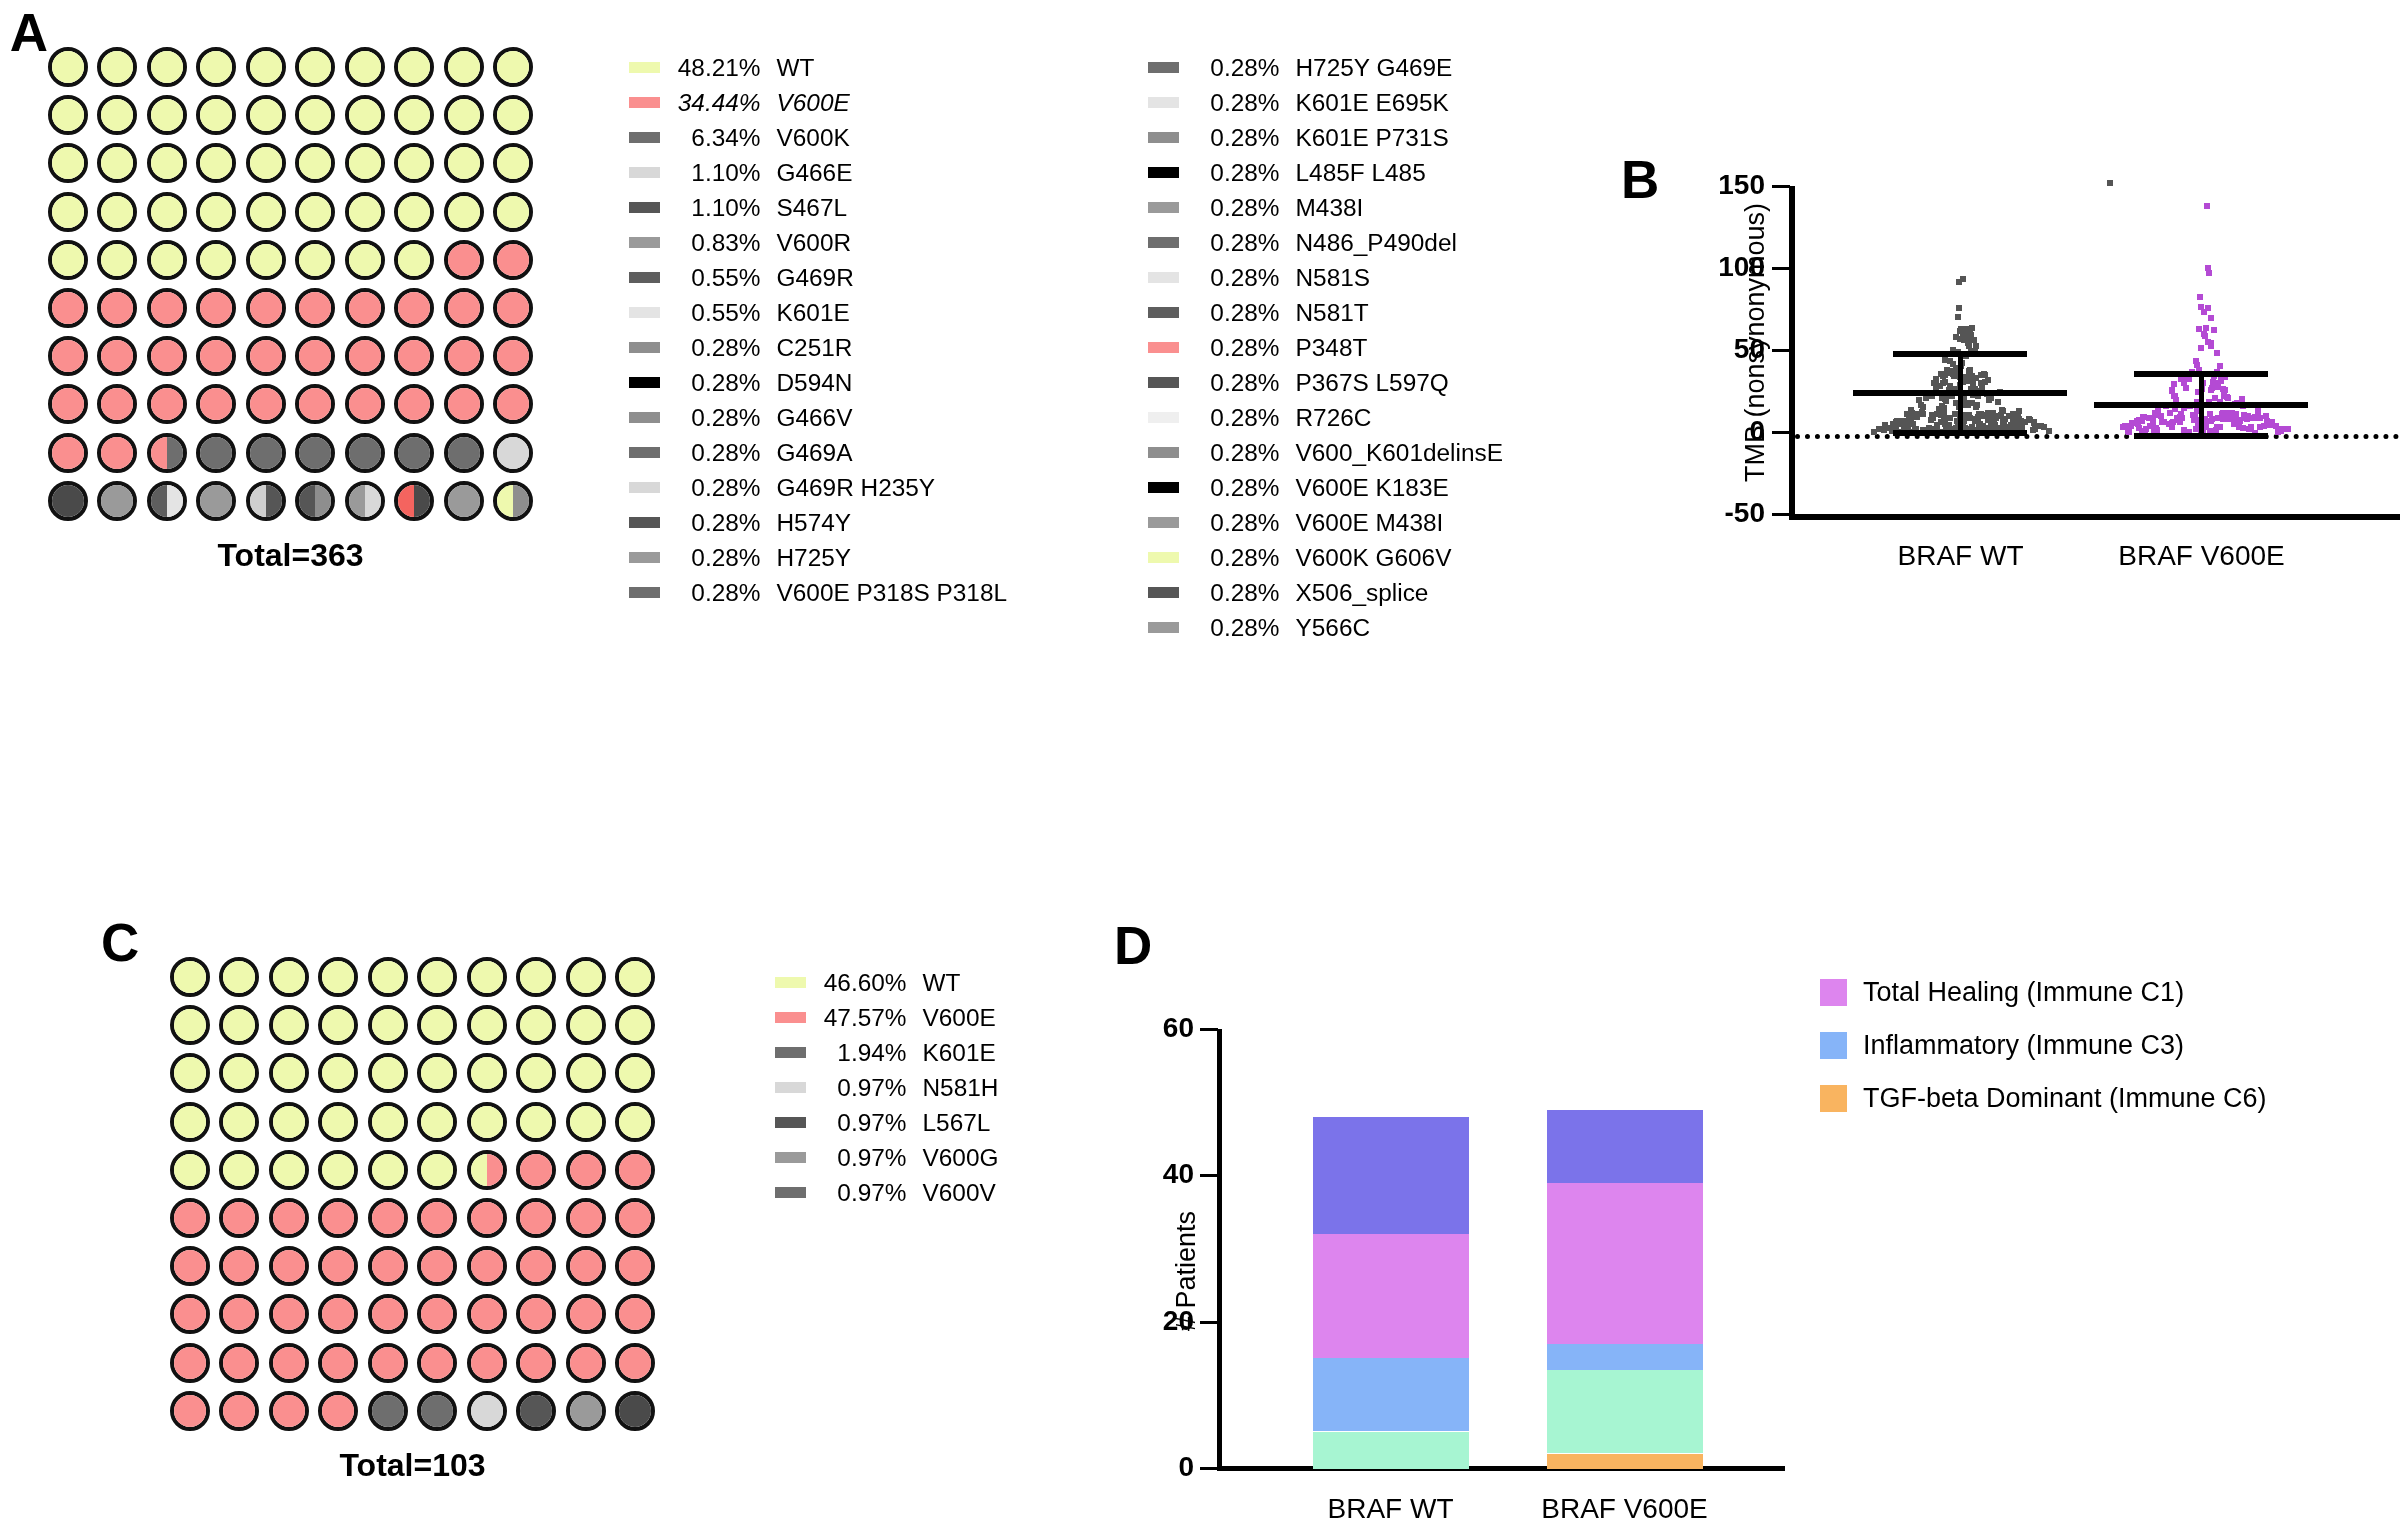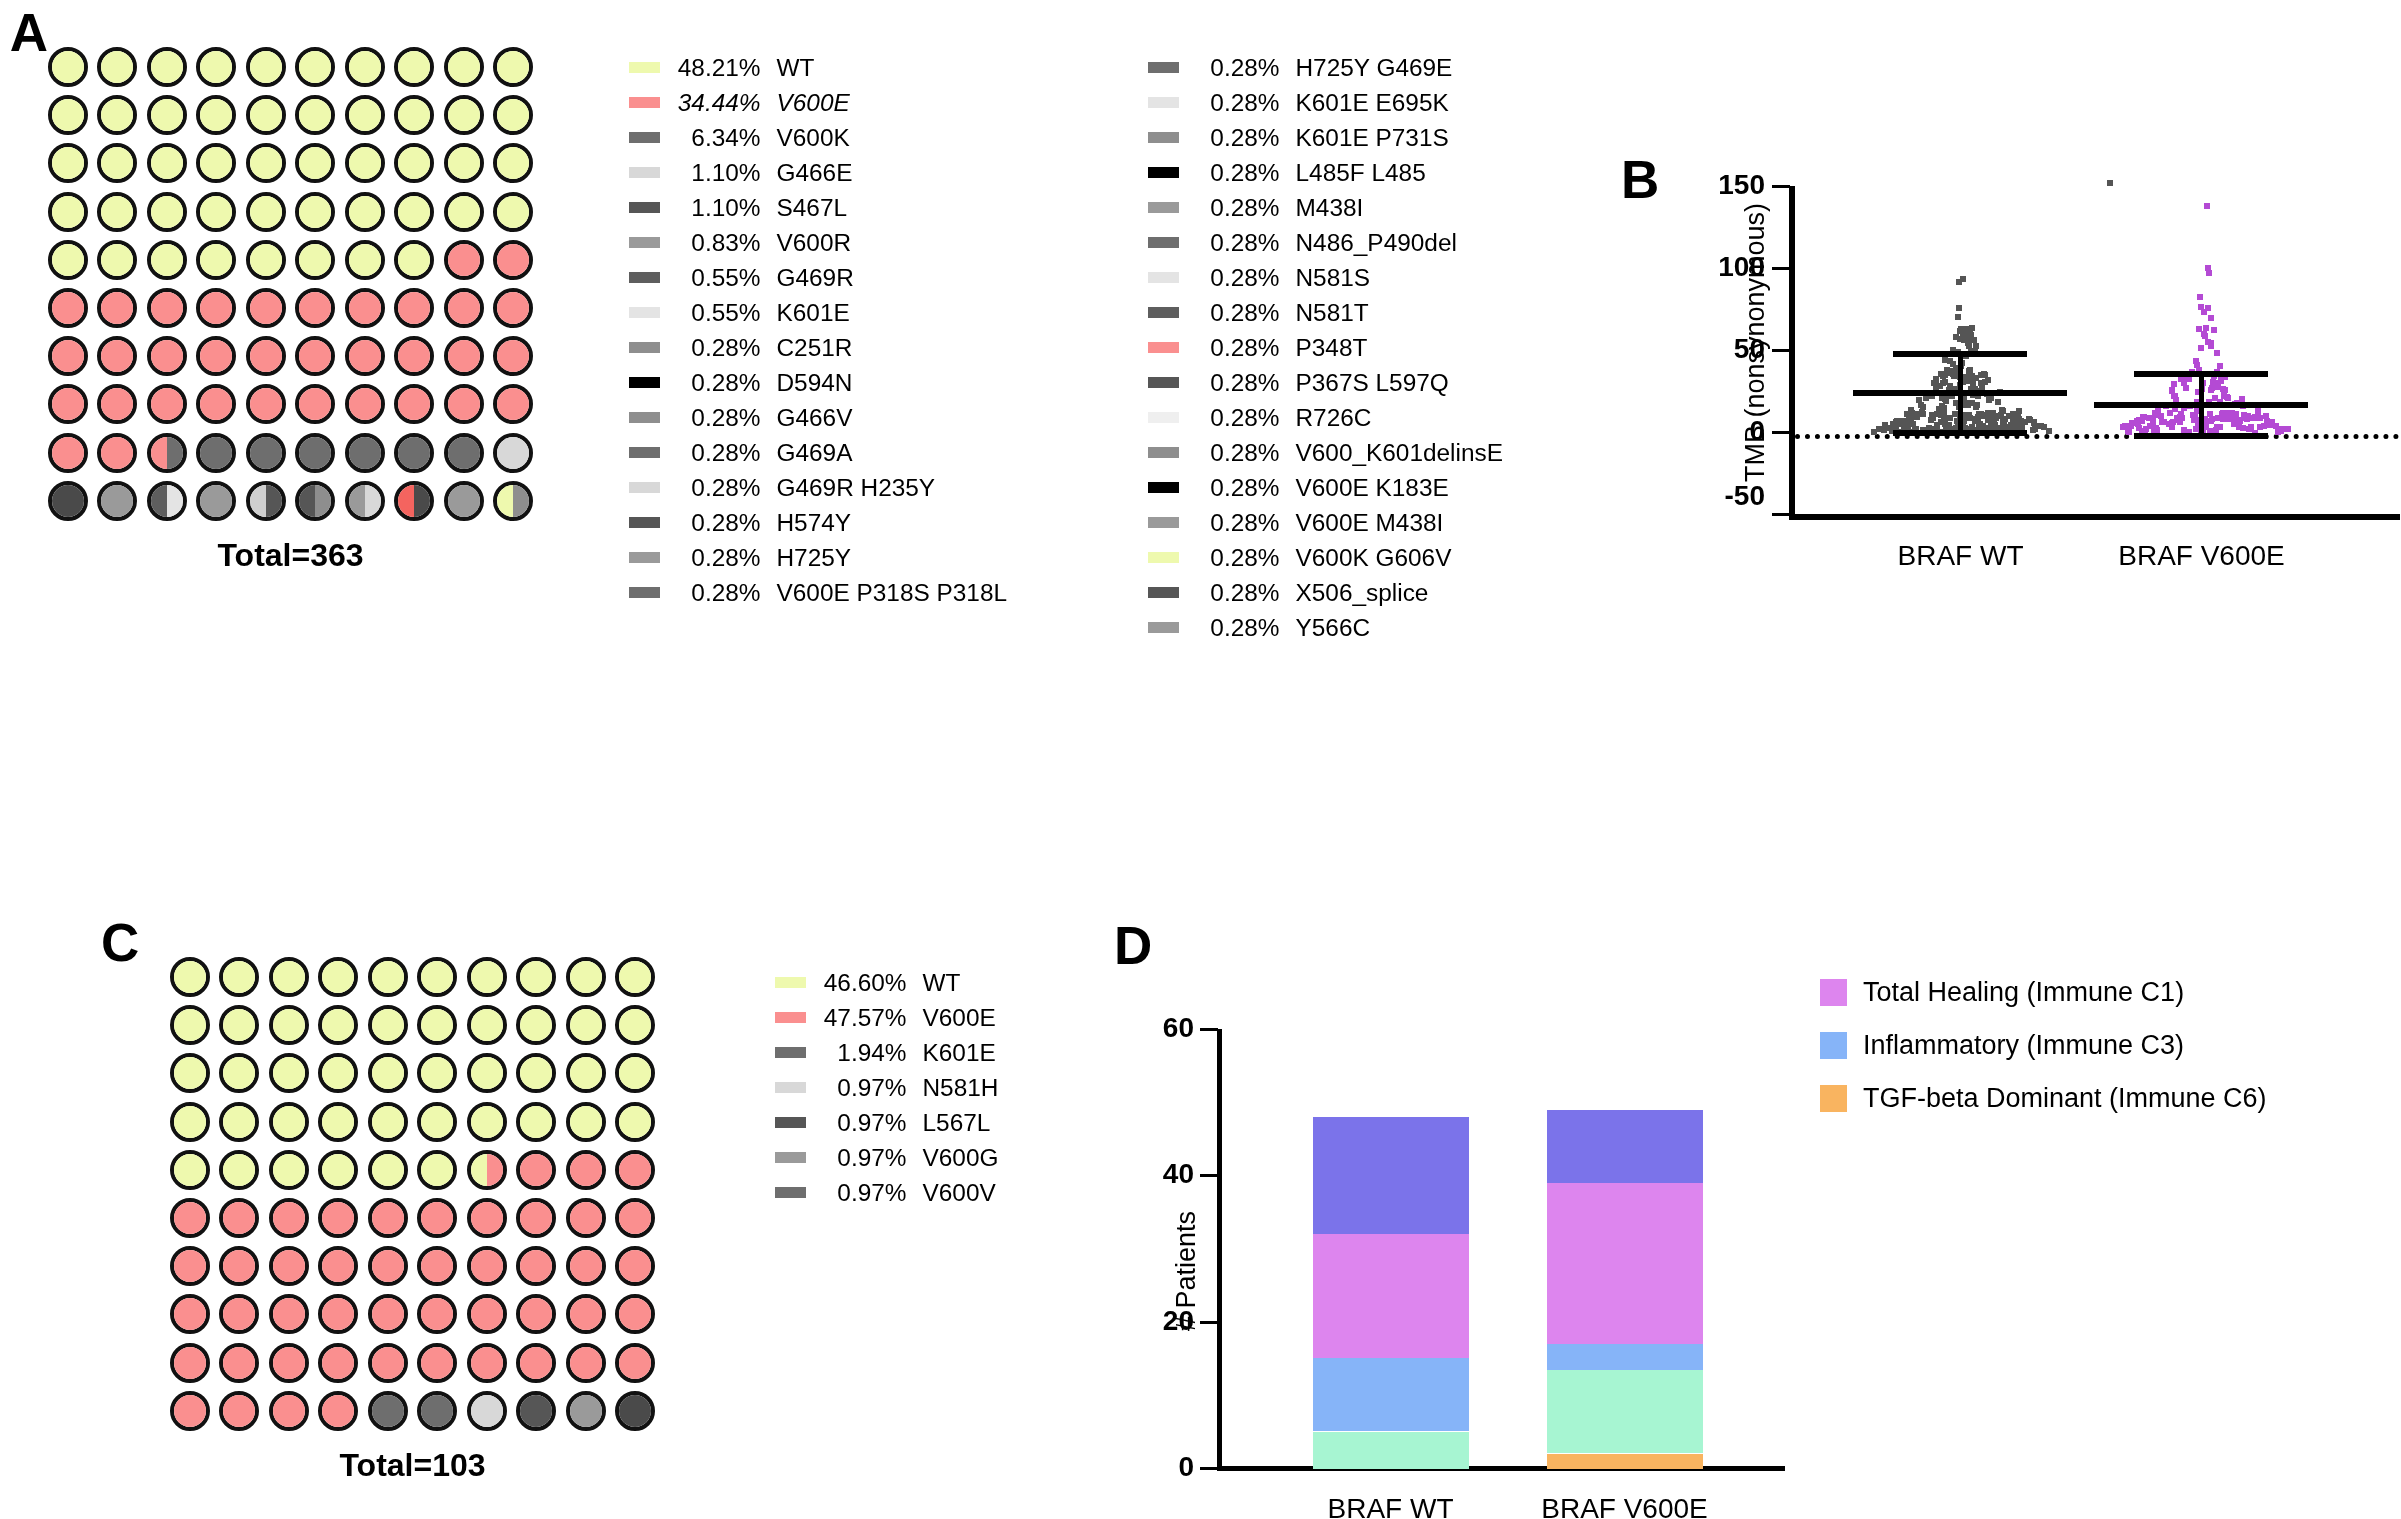--- a/index.html
+++ b/index.html
@@ -733,21 +733,21 @@
 <div class="panel-letter" style="left:1621px;top:153px;">B</div>
 <div id="panelB" style="left:1557px;top:140px;width:844px;height:519px;">
 
   <div class="axis-v" style="left:232px;top:46px;width:5.5px;height:333px;"></div>
 
   <div class="axis-h" style="left:232px;top:374px;width:611px;height:5.5px;"></div>
 
   <div class="zeroline" style="left:238px;top:294px;width:604px;"></div>
   <div id="bTicks">
       <div class="tick" style="left: 215px; top: 373px; width: 18.3px;"></div>
-      <div class="ytl" style="left: 98px; top: 340px; width: 110px;">-50</div>
+      <div class="ytl" style="left: 98px; top: 357px; width: 110px;">-50</div>
       <div class="tick" style="left: 215px; top: 291px; width: 18.3px;"></div>
       <div class="ytl" style="left: 98px; top: 275px; width: 110px;">0</div>
       <div class="tick" style="left: 215px; top: 209px; width: 18.3px;"></div>
       <div class="ytl" style="left: 98px; top: 193px; width: 110px;">50</div>
       <div class="tick" style="left: 215px; top: 127px; width: 18.3px;"></div>
       <div class="ytl" style="left: 98px; top: 111px; width: 110px;">100</div>
       <div class="tick" style="left: 215px; top: 45px; width: 18.3px;"></div>
       <div class="ytl" style="left: 98px; top: 29px; width: 110px;">150</div>
     </div>
   <div class="ylabel-rot" style="left:183px;top:342px;">TMB (nonsynonymous)</div>

